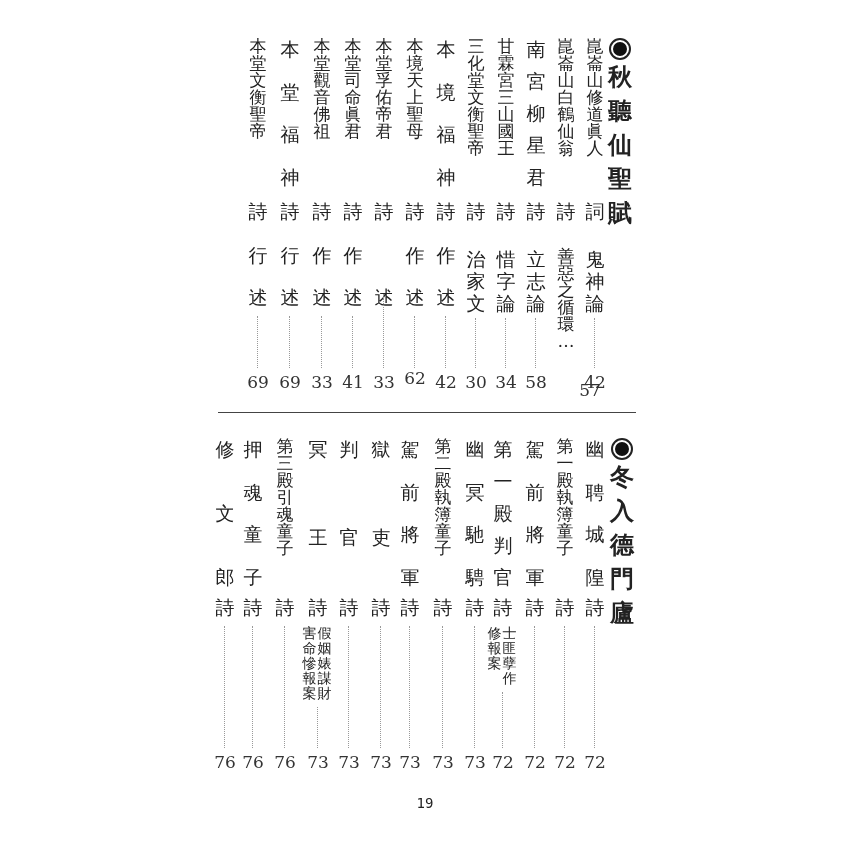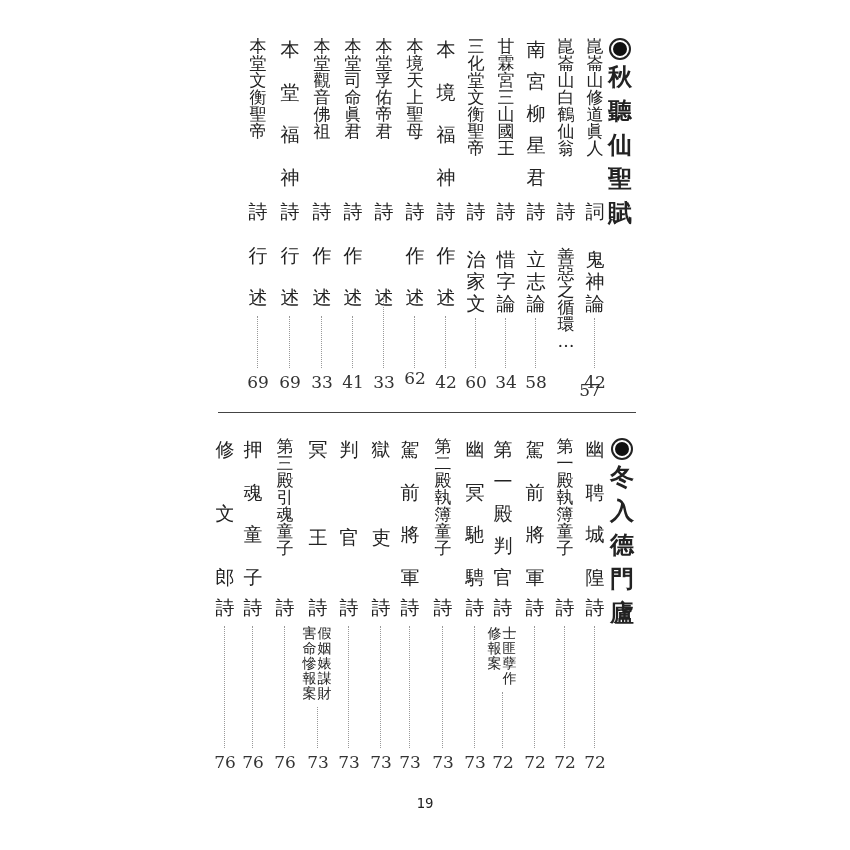--- a/index.html
+++ b/index.html
@@ -153,21 +153,21 @@
         </div>
         <div class="seg" style="top: 200px;">
           <span class="ch">詩</span>
         </div>
         <div class="seg" style="top: 248px;">
           <span class="ch">治</span>
           <span class="ch">家</span>
           <span class="ch">文</span>
         </div>
         <div class="leader" style="top: 318px; height: 50px;"></div>
-        <div class="pnum" style="top: 372px;">60</div>
+        <div class="pnum" style="top: 372px;">30</div>
       </div>
       <div class="col" style="left: 446px; top: 0px; height: 850px;">
         <div class="seg" style="top: 38px; height: 150px; justify-content: space-between;">
           <span class="ch">本</span>
           <span class="ch">境</span>
           <span class="ch">福</span>
           <span class="ch">神</span>
         </div>
         <div class="seg" style="top: 200px;">
           <span class="ch">詩</span>

